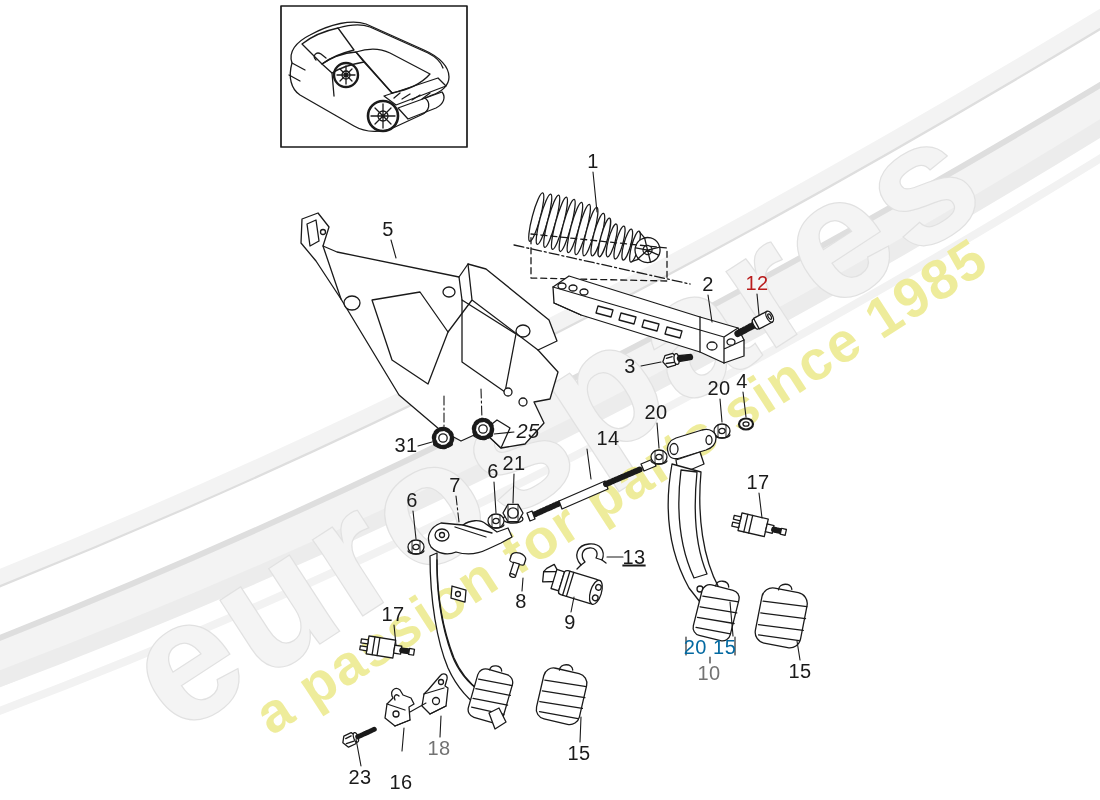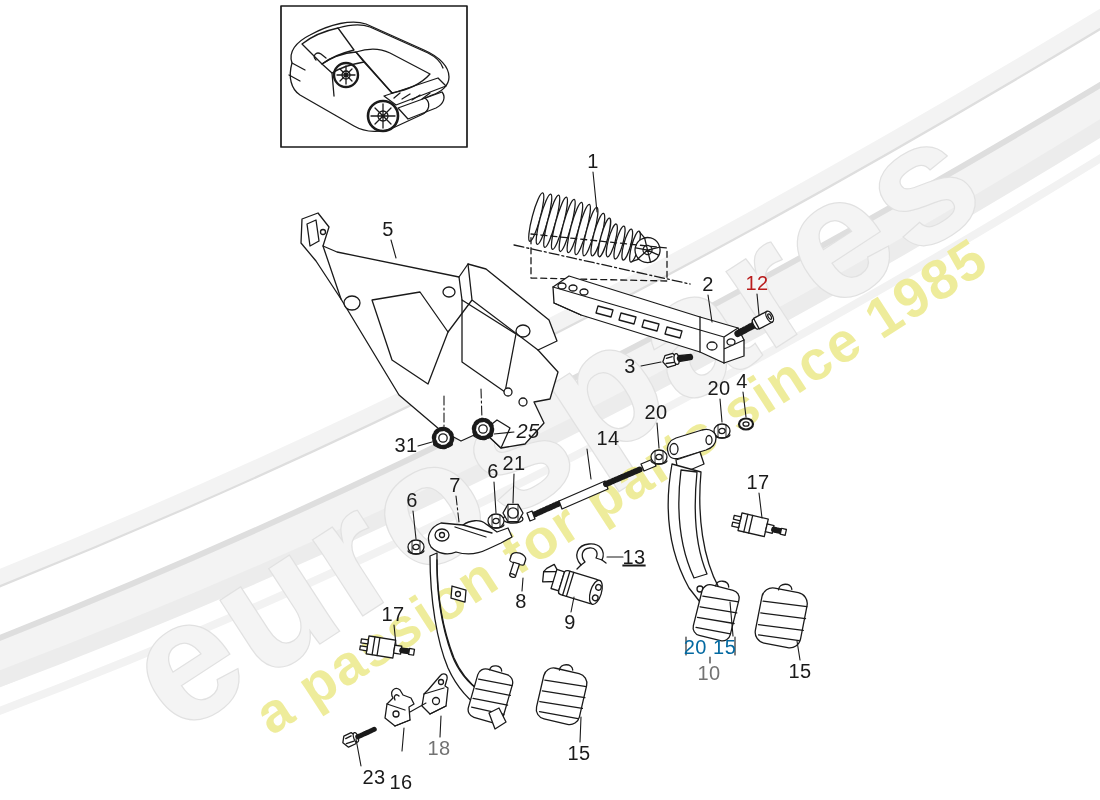--- a/index.html
+++ b/index.html
@@ -352,16 +352,16 @@
       <span class="plabel" style="left: 634px; top: 557px; color: rgb(26, 26, 26); text-decoration: underline;">13</span>
       <span class="plabel" style="left: 521px; top: 601px; color: rgb(26, 26, 26);">8</span>
       <span class="plabel" style="left: 570px; top: 622px; color: rgb(26, 26, 26);">9</span>
       <span class="plabel" style="left: 393px; top: 614px; color: rgb(26, 26, 26);">17</span>
       <span class="plabel" style="left: 710px; top: 647px; color: #0369a1;">20 15</span>
       <span class="plabel" style="left: 709px; top: 673px; color: #737373;">10</span>
       <span class="plabel" style="left: 579px; top: 753px; color: rgb(26, 26, 26);">15</span>
       <span class="plabel" style="left: 800px; top: 671px; color: rgb(26, 26, 26);">15</span>
       <span class="plabel" style="left: 401px; top: 762px; color: rgb(26, 26, 26); margin-top: 20px;">16</span>
       <span class="plabel" style="left: 439px; top: 748px; color: #737373;">18</span>
-      <span class="plabel" style="left: 360px; top: 777px; color: rgb(26, 26, 26); margin-left: 14px;">23</span>
+      <span class="plabel" style="left: 360px; top: 777px; color: rgb(26, 26, 26);">23</span>
     </div>
 
 </div>
 
 </body></html>

